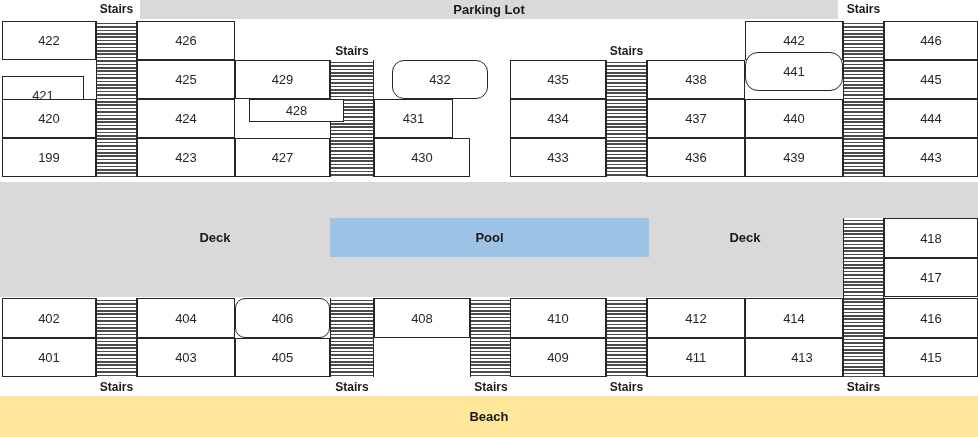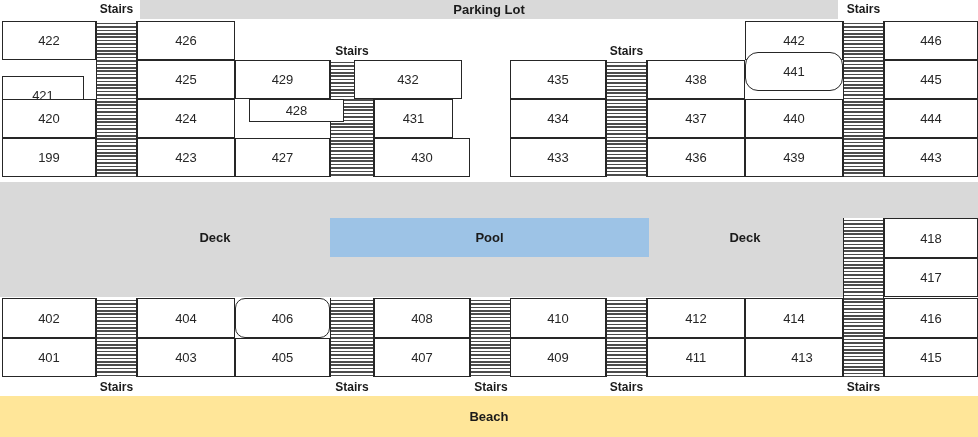--- a/index.html
+++ b/index.html
@@ -82,21 +82,21 @@
 
   <div class="room" style="left:137px;top:21px;width:98px;height:39px;">426</div>
   <div class="room" style="left:137px;top:60px;width:98px;height:39px;">425</div>
   <div class="room" style="left:137px;top:99px;width:98px;height:39px;">424</div>
   <div class="room" style="left:137px;top:138px;width:98px;height:39px;">423</div>
 
   <div class="room" style="left:235px;top:60px;width:95px;height:39px;">429</div>
   <div class="room" style="left:235px;top:99px;width:95px;height:23px;margin-left:14px;">428</div>
   <div class="room" style="left:235px;top:138px;width:95px;height:39px;">427</div>
 
-  <div class="room" style="left:354px;top:60px;width:108px;height:39px;">432</div>
+  <div class="room" style="left:392px;top:60px;width:96px;height:39px;border-radius:12px;">432</div>
   <div class="room" style="left:374px;top:99px;width:79px;height:39px;">431</div>
   <div class="room" style="left:374px;top:138px;width:96px;height:39px;">430</div>
 
   <div class="room" style="left:510px;top:60px;width:96px;height:39px;">435</div>
   <div class="room" style="left:510px;top:99px;width:96px;height:39px;">434</div>
   <div class="room" style="left:510px;top:138px;width:96px;height:39px;">433</div>
 
   <div class="room" style="left:647px;top:60px;width:98px;height:39px;">438</div>
   <div class="room" style="left:647px;top:99px;width:98px;height:39px;">437</div>
   <div class="room" style="left:647px;top:138px;width:98px;height:39px;">436</div>
@@ -117,21 +117,20 @@
   <div class="room" style="left:2px;top:298px;width:94px;height:40px;">402</div>
   <div class="room" style="left:2px;top:338px;width:94px;height:39px;">401</div>
 
   <div class="room" style="left:137px;top:298px;width:98px;height:40px;">404</div>
   <div class="room" style="left:137px;top:338px;width:98px;height:39px;">403</div>
 
   <div class="room" style="left:235px;top:298px;width:95px;height:40px;border-radius:10px;">406</div>
   <div class="room" style="left:235px;top:338px;width:95px;height:39px;">405</div>
 
   <div class="room" style="left:374px;top:298px;width:96px;height:40px;">408</div>
-  <div class="room" style="left:374px;top:338px;width:96px;height:39px;">407</div>
 
   <div class="room" style="left:510px;top:298px;width:96px;height:40px;">410</div>
   <div class="room" style="left:510px;top:338px;width:96px;height:39px;">409</div>
 
   <div class="room" style="left:647px;top:298px;width:98px;height:40px;">412</div>
   <div class="room" style="left:647px;top:338px;width:98px;height:39px;">411</div>
 
   <div class="room" style="left:745px;top:298px;width:98px;height:40px;">414</div>
   <div class="room" style="left:745px;top:338px;width:98px;height:39px;padding-left:16px;">413</div>
 

